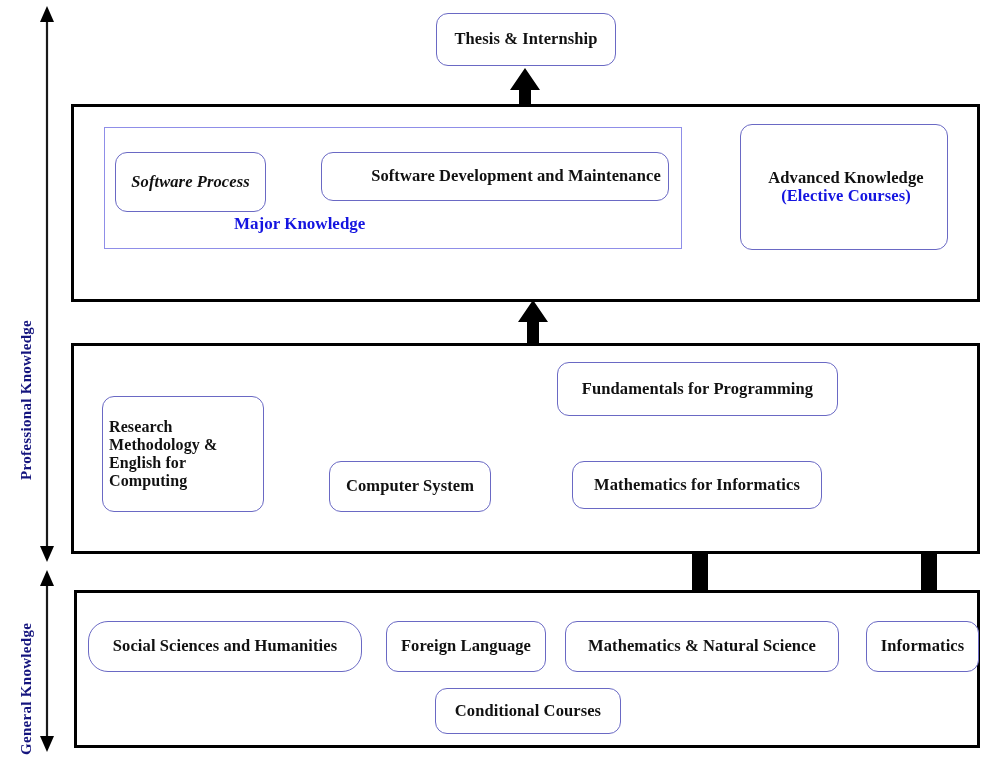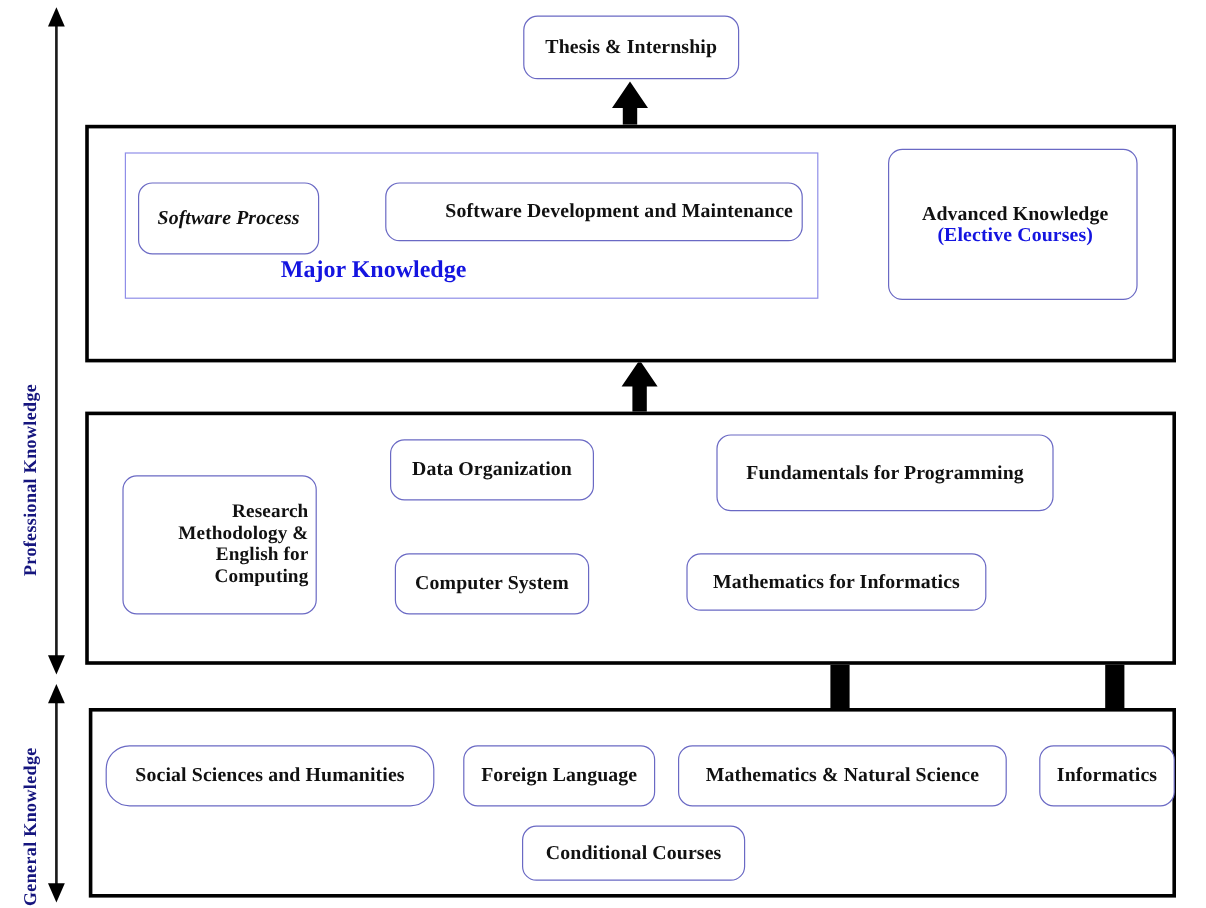--- a/index.html
+++ b/index.html
@@ -27,21 +27,21 @@
   
   .node {
     position: absolute;
     border: 1.6px solid #6a69c4;
     border-radius: 12px;
     background: #ffffff;
     box-sizing: border-box;
     display: flex;
     align-items: center;
     justify-content: center;
-    text-align: right;
+    text-align: left;
     color: #111111;
     font-weight: bold;
     font-size: 16.5px;
     line-height: 1.12;
     letter-spacing: 0.1px;
     padding: 2px 6px;
   }
   .node .l2 {
     display: block;
     color: #1414e0;
@@ -50,21 +50,21 @@
   .group-box {
     position: absolute;
     border: 1.8px solid #8f8ee8;
     background: transparent;
     box-sizing: border-box;
   }
   .group-label {
     position: absolute;
     color: #1414e0;
     font-weight: bold;
-    font-size: 20px;
+    font-size: 17px;
     white-space: nowrap;
   }
   
   .axis-label {
     position: absolute;
     writing-mode: vertical-rl;
     transform: rotate(180deg);
     font-weight: bold;
     font-size: 15px;
     letter-spacing: 0.3px;
@@ -147,25 +147,24 @@
     <span>Advanced Knowledge</span>
     <span class="l2">(Elective Courses)</span>
   </div>
 
   <div class="frame" style="left:71px; top:343px; width:909px; height:211px;"></div>
 
   <div class="node" style="left:102px; top:396px; width:162px; height:116px; font-size:16px;">
     <span>Research Methodology &amp; English for Computing</span>
   </div>
 
-  <div class="node" style="left:325px; top:366px; width:170px; height:51px;">Data Organization</div>
 
   <div class="node" style="left:329px; top:461px; width:162px; height:51px;">Computer System</div>
 
-  <div class="node" style="left:557px; top:362px; width:281px; height:64px;margin-left:40px;">Fundamentals for Programming</div>
+  <div class="node" style="left:557px; top:362px; width:281px; height:54px;">Fundamentals for Programming</div>
 
   <div class="node" style="left:572px; top:461px; width:250px; height:48px;">Mathematics for Informatics</div>
 
   <div class="frame" style="left:74px; top:590px; width:906px; height:158px;"></div>
 
   <div class="node" style="left:88px; top:621px; width:274px; height:51px;border-radius:20px;">Social Sciences and Humanities</div>
 
   <div class="node" style="left:386px; top:621px; width:160px; height:51px;">Foreign Language</div>
 
   <div class="node" style="left:565px; top:621px; width:274px; height:51px;">Mathematics &amp; Natural Science</div>

